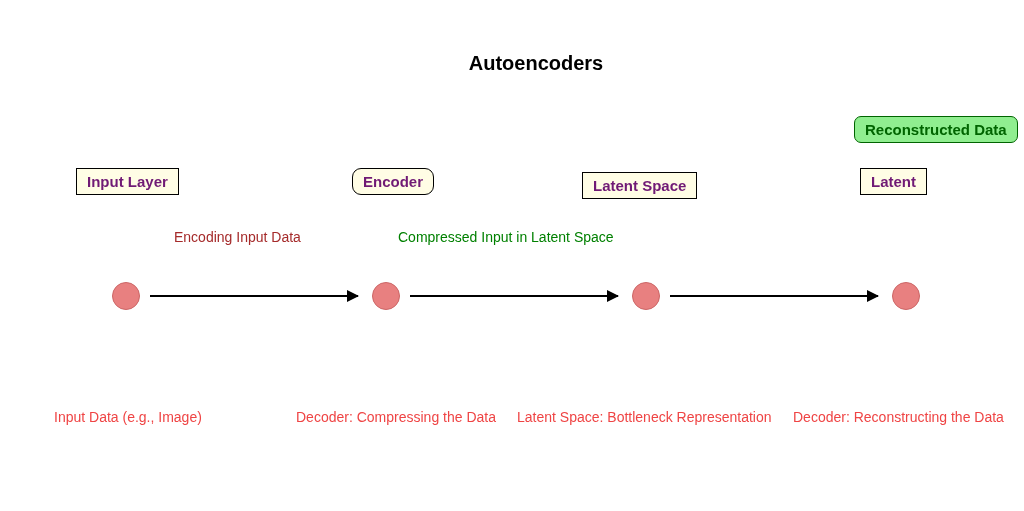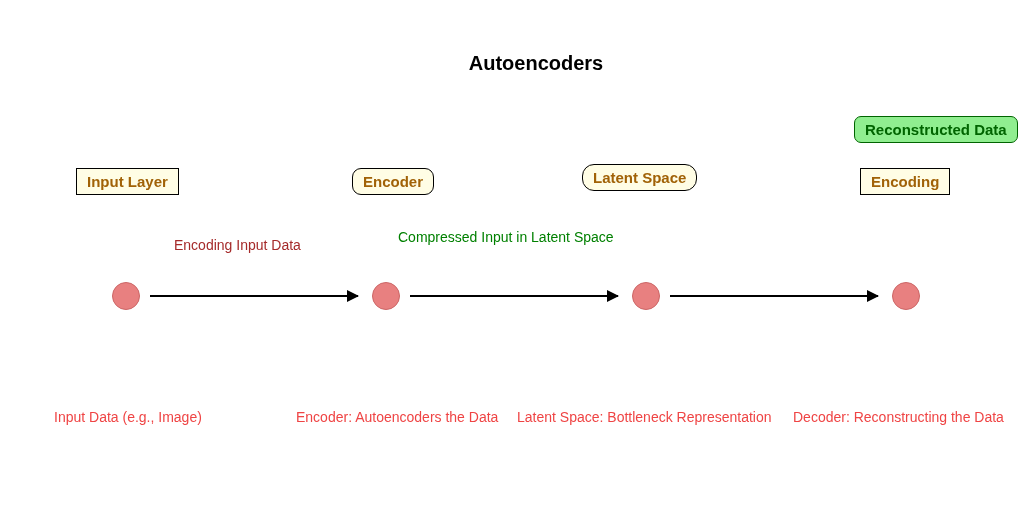--- a/index.html
+++ b/index.html
@@ -19,21 +19,21 @@
       font-size: 20px;
       color: #000;
     }
     .box {
       position: absolute;
       border: 1.5px solid #000;
       background: #fffde5;
       padding: 4px 10px;
       font-weight: bold;
       font-size: 15px;
-      color: #a16207;
+      color: #701a75;
     }
     .box-green {
       position: absolute;
       border: 1.5px solid #006400;
       background: #90ee90;
       padding: 4px 10px;
       font-weight: bold;
       font-size: 15px;
       color: #006400;
     }
@@ -75,31 +75,31 @@
   </style>
 </head>
 <body>
 
 <div class="title">Autoencoders</div>
 
 <div class="box-green" style="top: 92px; left: 830px; border-radius: 7px;">Reconstructed Data</div>
 
 <div class="box" style="top: 144px; left: 52px;">Input Layer</div>
 <div class="box" style="top: 144px; left: 328px; border-radius: 9px;">Encoder</div>
-<div class="box" style="top: 140px; left: 558px; border-radius: 12px;">Latent Space</div>
-<div class="box" style="top: 144px; left: 836px;">Encoding</div>
+<div class="box" style="top: 148px; left: 558px;">Latent Space</div>
+<div class="box" style="top: 144px; left: 836px;">Latent</div>
 
-<div class="edge-label red" style="top: 213px; left: 150px;">Encoding Input Data</div>
+<div class="edge-label red" style="top: 205px; left: 150px;">Encoding Input Data</div>
 <div class="edge-label green" style="top: 205px; left: 374px;">Compressed Input in Latent Space</div>
 
 <div class="node-circle" style="top: 258px; left: 88px;"></div>
 <div class="node-circle" style="top: 258px; left: 348px;"></div>
 <div class="node-circle" style="top: 258px; left: 608px;"></div>
 <div class="node-circle" style="top: 258px; left: 868px;"></div>
 
 <div class="arrow" style="top: 271px; left: 126px; width: 208px;"></div>
 <div class="arrow" style="top: 271px; left: 386px; width: 208px;"></div>
 <div class="arrow" style="top: 271px; left: 646px; width: 208px;"></div>
 
 <div class="caption" style="top: 385px; left: 30px;">Input Data (e.g., Image)</div>
-<div class="caption" style="top: 385px; left: 272px;">Encoder: Autoencoders the Data</div>
+<div class="caption" style="top: 385px; left: 272px;">Decoder: Compressing the Data</div>
 <div class="caption" style="top: 385px; left: 493px;">Latent Space: Bottleneck Representation</div>
 <div class="caption" style="top: 385px; left: 769px;">Decoder: Reconstructing the Data</div>
 
 </body></html>

